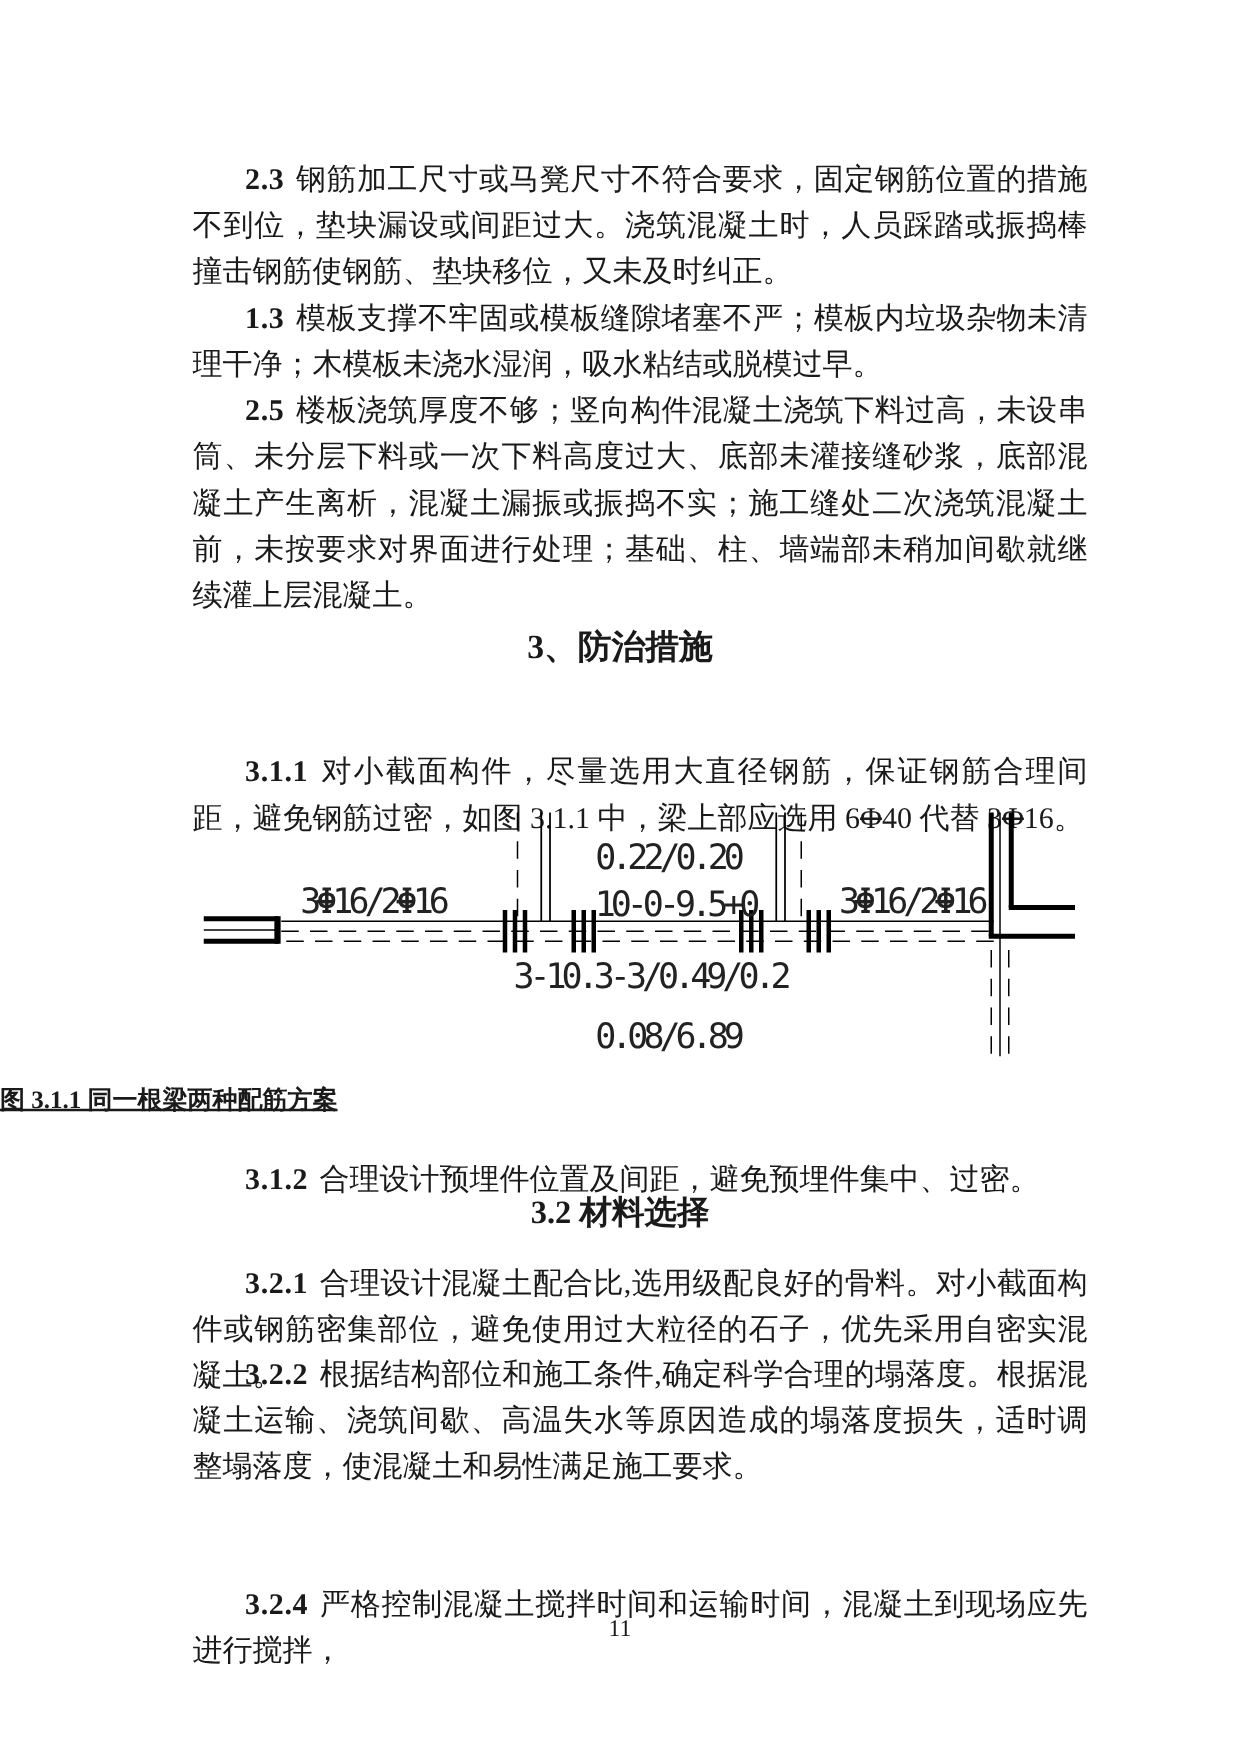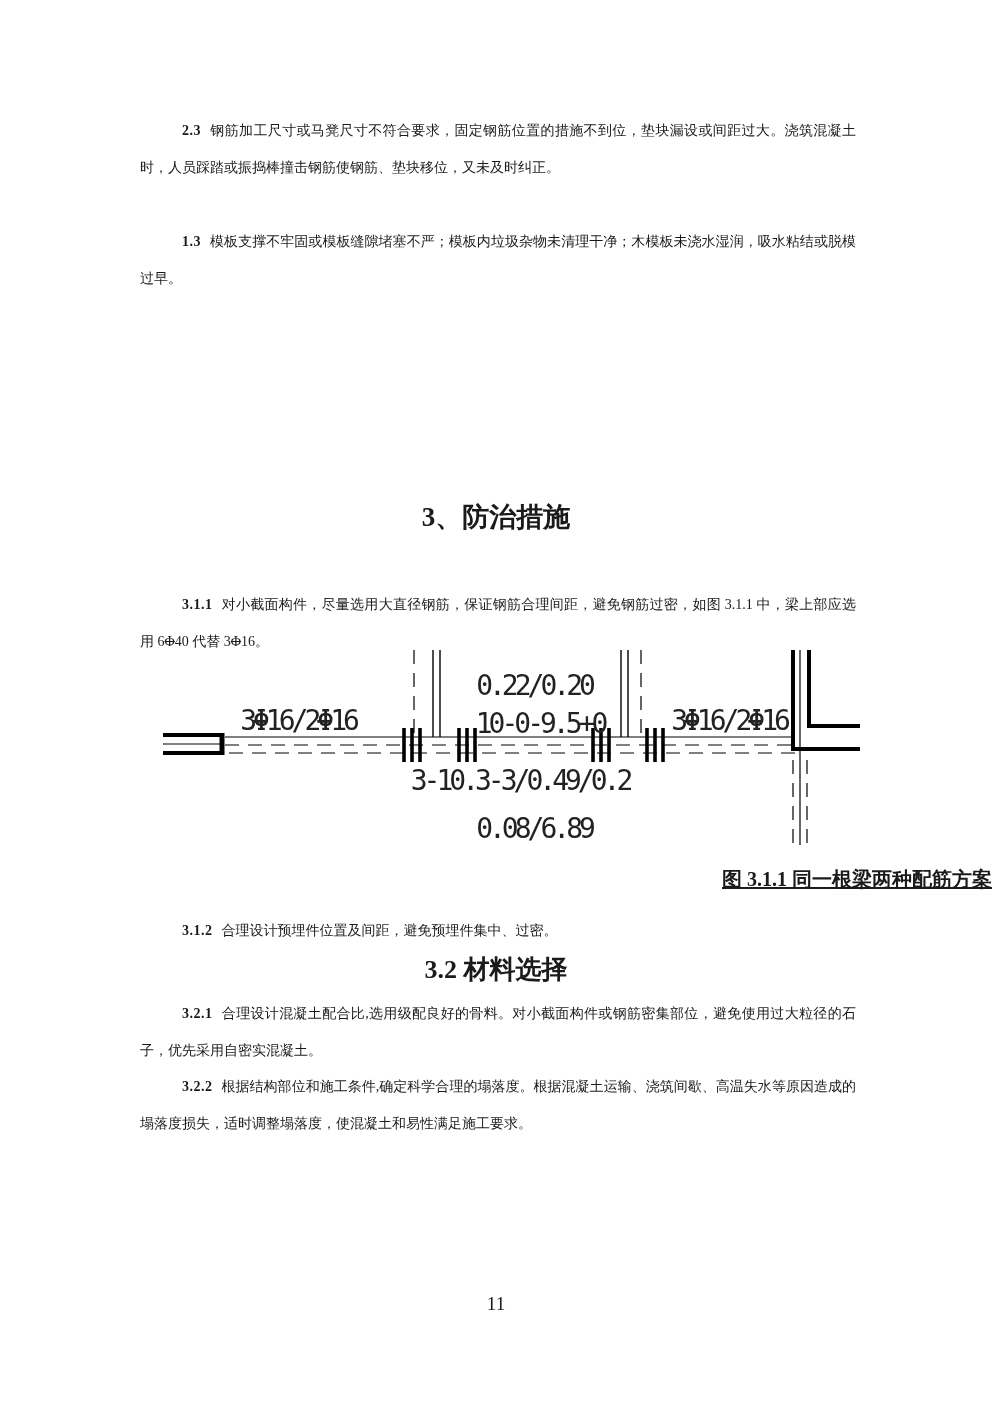--- a/index.html
+++ b/index.html
@@ -6,35 +6,35 @@
   .page{
     position:relative;
     width:992px;height:1403px;
     background:#ffffff;
     color:#1a1a1a;
     font-family:"Liberation Serif","DejaVu Serif",serif;
     overflow:hidden;
   }
   .para{
     position:absolute;left:140px;width:716px;
-    font-size:14px;line-height:37px;
+    font-size:24px;line-height:37px;
     text-align:justify;text-indent:42px;
-    margin:0;
+    margin:14px;
   }
   .pnum{font-weight:bold;margin-right:9px;letter-spacing:0.5px;}
   .rebar{text-decoration:line-through;}
   .heading{
     position:absolute;left:0;width:100%;
     text-align:center;font-weight:bold;margin:0;
   }
   .h-main{font-size:27px;}
   .h-sub{font-size:26px;}
   .fig-caption{
     position:absolute;left:0;width:100%;
-    text-align:right;font-weight:bold;font-size:20px;
+    text-align:left;font-weight:bold;font-size:20px;
     text-decoration:underline;
     margin:0;
   }
   .page-number{
     position:absolute;left:0;width:100%;
     text-align:center;font-size:19px;margin:0;
   }
   svg line{stroke:#000000;}
   .thin{stroke-width:1.2;}
   .dbl{stroke-width:1.4;}
@@ -49,20 +49,21 @@
 </style>
 </head>
 <body>
 
 <div class="page">
 
   <p class="para" style="top:112px"><b class="pnum">2.3</b><span>钢筋加工尺寸或马凳尺寸不符合要求，固定钢筋位置的措施不到位，垫块漏设或间距过大。浇筑混凝土时，人员踩踏或振捣棒撞击钢筋使钢筋、垫块移位，又未及时纠正。</span></p>
 
   <p class="para" style="top:223px"><b class="pnum">1.3</b><span>模板支撑不牢固或模板缝隙堵塞不严；模板内垃圾杂物未清理干净；木模板未浇水湿润，吸水粘结或脱模过早。</span></p>
 
+  <p class="para" style="top:297px"><b class="pnum">2.5</b><span>楼板浇筑厚度不够；竖向构件混凝土浇筑下料过高，未设串筒、未分层下料或一次下料高度过大、底部未灌接缝砂浆，底部混凝土产生离析，混凝土漏振或振捣不实；施工缝处二次浇筑混凝土前，未按要求对界面进行处理；基础、柱、墙端部未稍加间歇就继续灌上层混凝土。</span></p>
 
 
   <h2 class="heading h-main" style="top:499px">3、防治措施</h2>
 
   <p class="para" style="top:586px"><b class="pnum">3.1.1</b><span>对小截面构件，尽量选用大直径钢筋，保证钢筋合理间距，避免钢筋过密，如图 3.1.1 中，梁上部应选用 6</span><span class="rebar">Φ</span><span>40 代替 3</span><span class="rebar">Φ</span><span>16。</span></p>
 
   <svg style="position:absolute;left:150px;top:648px" width="710" height="200" viewBox="0 0 710 200">
 
     <g>
       <line class="thick" x1="13" y1="87" x2="73" y2="87"></line>
@@ -131,16 +132,17 @@
 
   <p class="para" style="top:912px"><b class="pnum">3.1.2</b><span>合理设计预埋件位置及间距，避免预埋件集中、过密。</span></p>
 
   <h3 class="heading h-sub" style="top:952px">3.2 材料选择</h3>
 
   <p class="para" style="top:995px"><b class="pnum">3.2.1</b><span>合理设计混凝土配合比,选用级配良好的骨料。对小截面构件或钢筋密集部位，避免使用过大粒径的石子，优先采用自密实混凝土。</span></p>
 
   <p class="para" style="top:1068px"><b class="pnum">3.2.2</b><span>根据结构部位和施工条件,确定科学合理的塌落度。根据混凝土运输、浇筑间歇、高温失水等原因造成的塌落度损失，适时调整塌落度，使混凝土和易性满足施工要求。</span></p>
 
 
+  <p class="para" style="top:1252px"><b class="pnum">3.2.4</b><span>严格控制混凝土搅拌时间和运输时间，混凝土到现场应先进行搅拌，</span></p>
 
   <p class="page-number" style="top:1293px">11</p>
 
 </div>
 
 </body></html>

